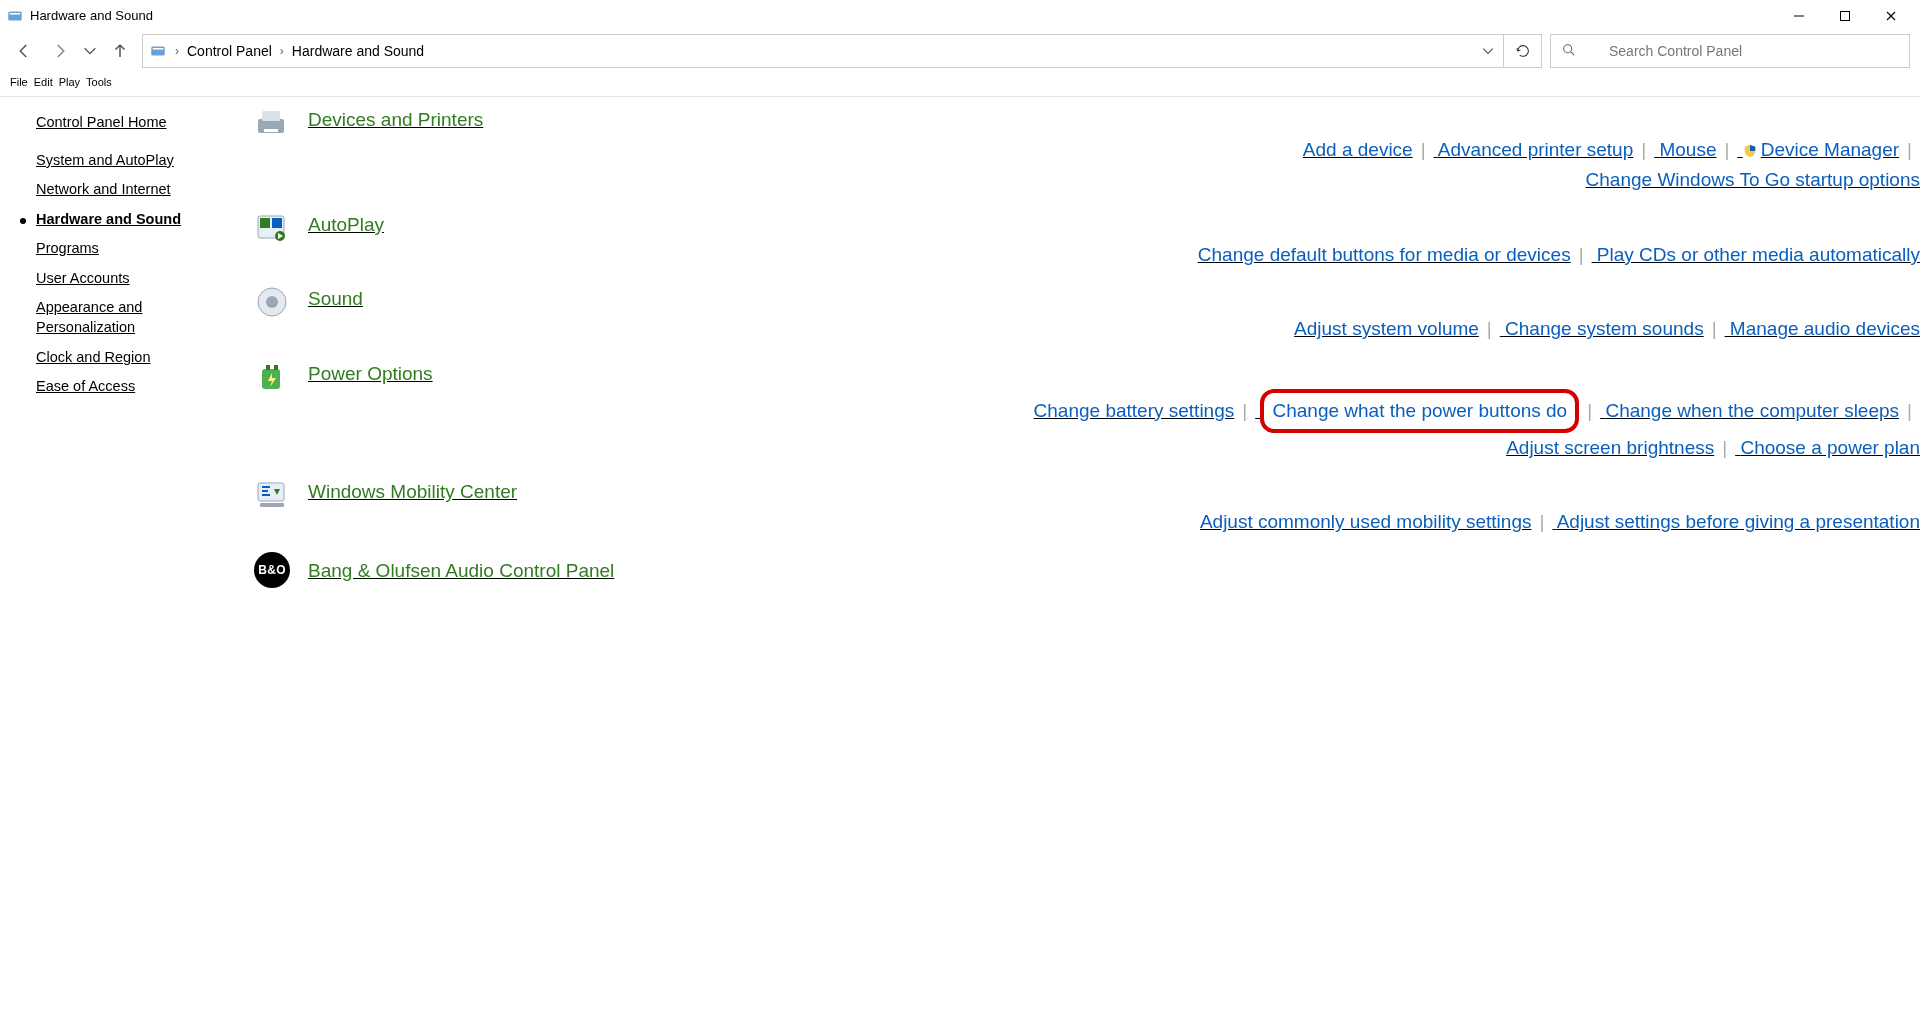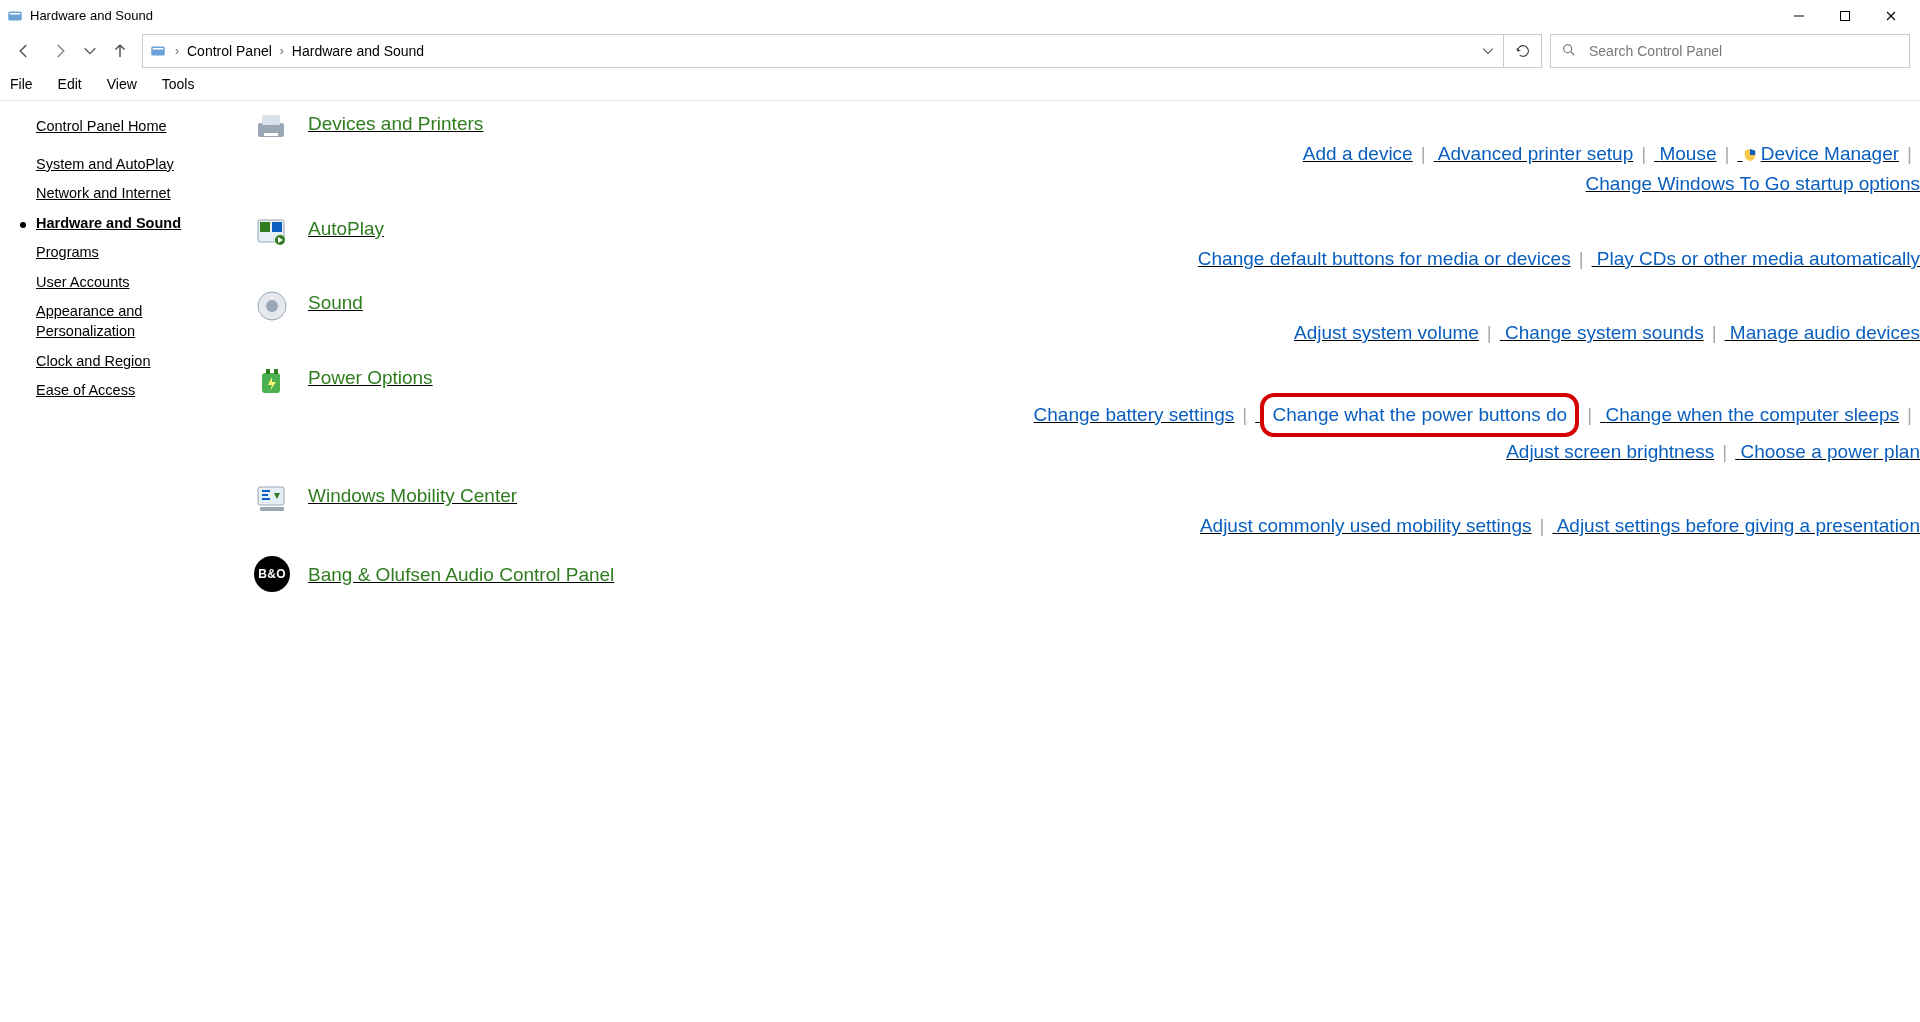--- a/index.html
+++ b/index.html
@@ -79,31 +79,31 @@
   .searchbox {
     width: 360px;
     height: 34px;
     border: 1px solid #ccc;
     display:flex; align-items:center;
     padding: 0 10px;
     gap: 10px;
     color:#666;
   }
   .searchbox input {
-    border:none; outline:none; flex:1; font-size:14px; color:#3b82f6;
+    border:none; outline:none; flex:1; font-size:14px; color:#3b82f6;margin-left:20px;
   }
   .searchbox input::placeholder { color:#777; }
 
   
   .menubar {
     display:flex;
-    gap: 25px;
+    gap: 6px;
     padding: 6px 10px 8px;
     border-bottom: 1px solid #e5e5e5;
-    font-size: 14px;
+    font-size: 11px;
   }
   .menubar .menuitem { cursor:pointer; }
 
   
   .body {
     display:flex;
     text-decoration:underline;
   }
   .sidebar {
     width: 250px;
@@ -274,21 +274,21 @@
           <line x1="15" y1="15" x2="20" y2="20" stroke="#666" stroke-width="1.6"></line>
         </svg>
     </span>
     <input type="text" placeholder="Search Control Panel" style="">
   </div>
 </div>
 
 <div class="menubar">
   <span class="menuitem">File</span>
   <span class="menuitem">Edit</span>
-  <span class="menuitem">View</span>
+  <span class="menuitem">Play</span>
   <span class="menuitem">Tools</span>
 </div>
 
 <div class="body">
   <div class="sidebar">
     <a class="indent-sp">Control Panel Home</a>
     <a>System and AutoPlay</a>
     <a>Network and Internet</a>
     <a class="current">Hardware and Sound</a>
     <a>Programs</a>

